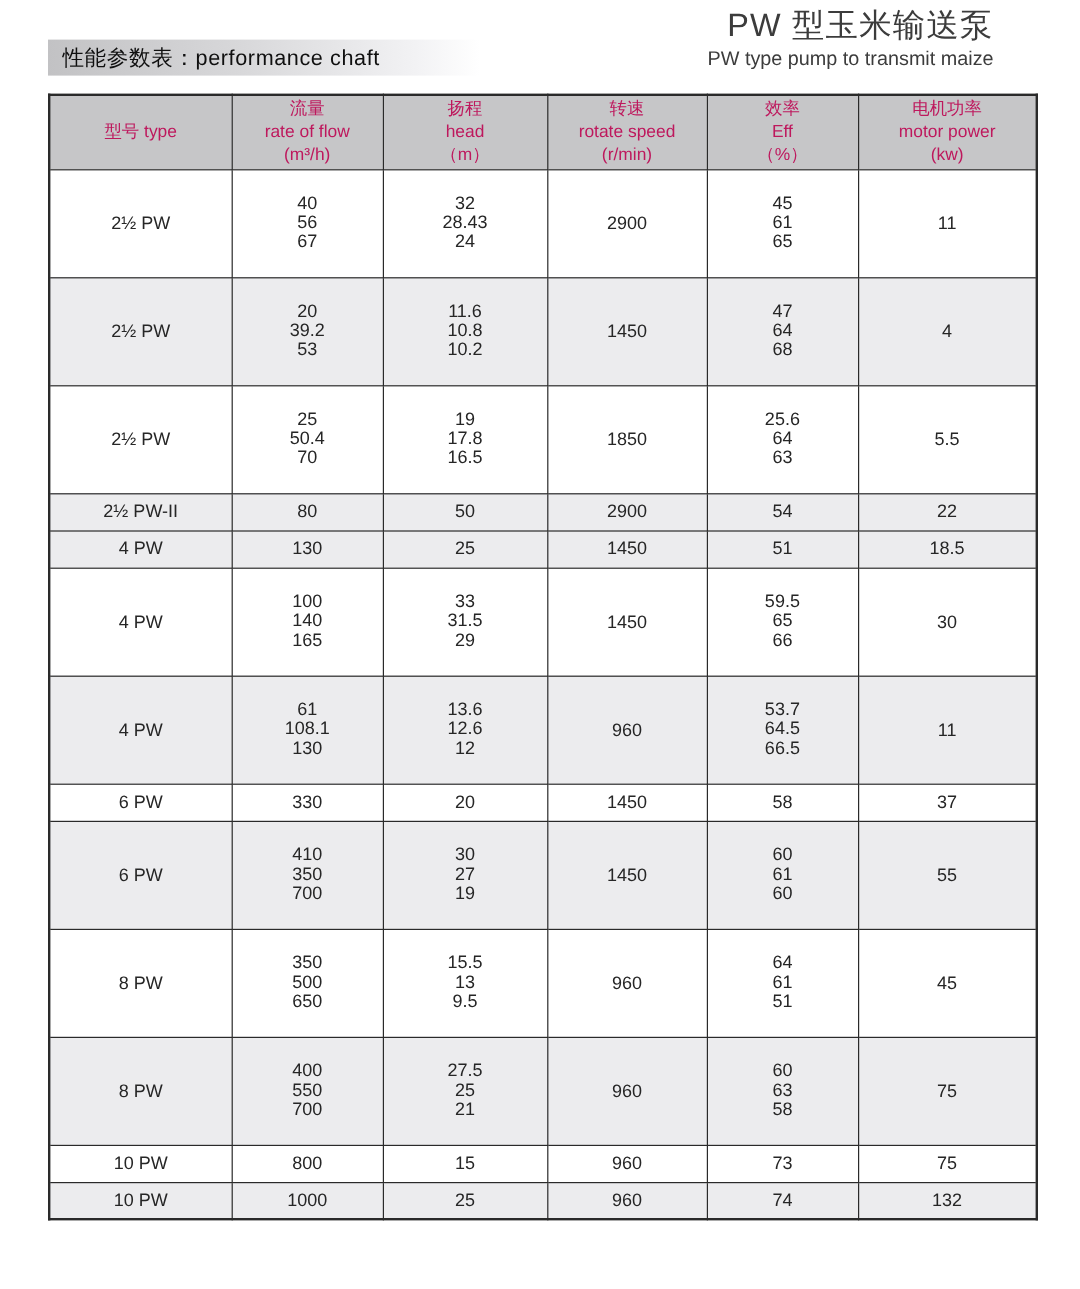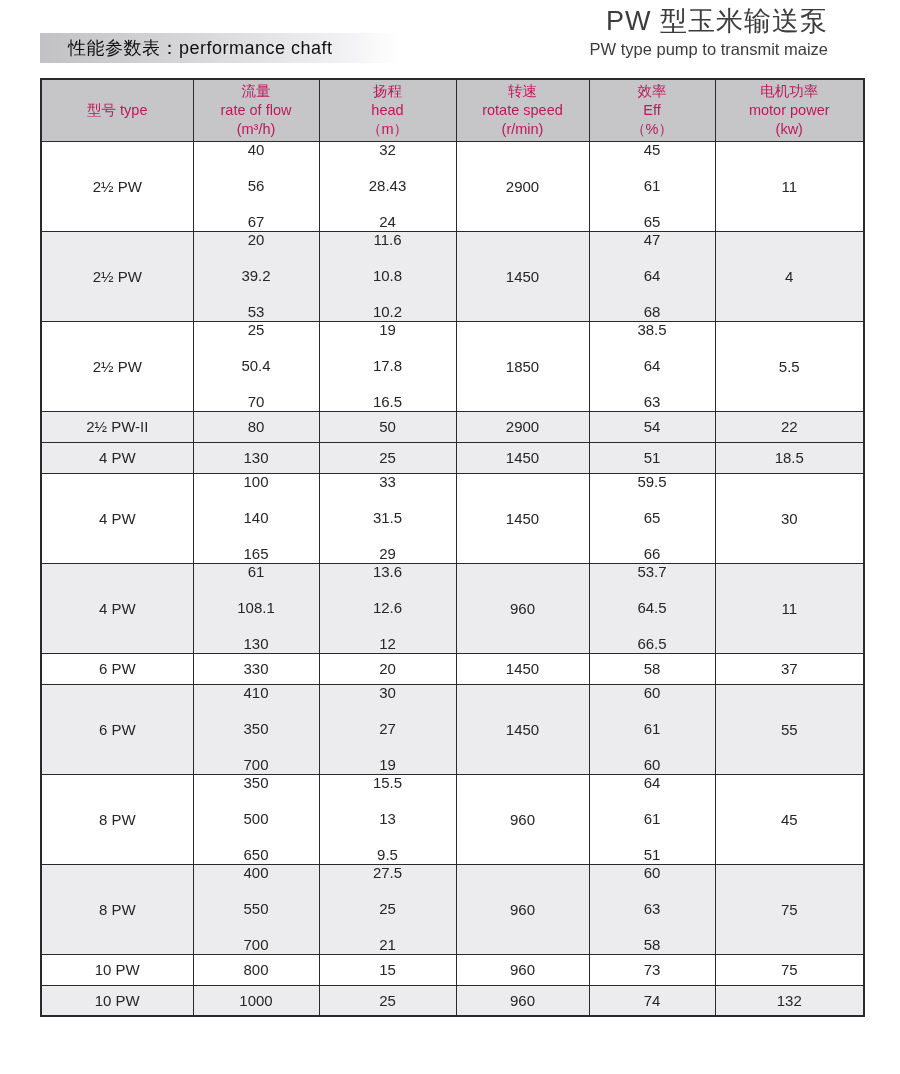--- a/index.html
+++ b/index.html
@@ -7,40 +7,40 @@
     width:900px;height:1074px;position:relative;background:#ffffff;
     font-family:"Liberation Sans","DejaVu Sans",sans-serif;color:#222;
     overflow:hidden;
   }
   .title-block{position:absolute;top:5px;right:72px;text-align:right;color:#3c3c3c;}
   .title-zh{font-size:27px;letter-spacing:1px;line-height:32px;}
   .title-en{font-size:16.5px;line-height:20px;margin-top:2px;color:#3c3c3c;padding-left:24px;}
   .section-bar{
     position:absolute;left:40px;top:33px;width:360px;height:30px;
     background:linear-gradient(90deg,#c2c2c4 0%,#d8d8da 45%,#f2f2f4 85%,#ffffff 100%);
-    display:flex;align-items:center;box-sizing:border-box;padding-left:28px;
+    display:flex;align-items:center;box-sizing:border-box;padding-left:12px;
     font-size:18px;color:#101010;letter-spacing:0.5px;text-align:right;
   }
   table.perf{
     position:absolute;left:40px;top:78px;width:823px;
     border-collapse:collapse;table-layout:fixed;
     border:2px solid #2a2a2a;
   }
   table.perf th,table.perf td{border:1px solid #2a2a2a;padding:0;}
   table.perf thead tr{height:62px;}
   table.perf th{
     background:#c6c6c8;font-weight:normal;font-size:14.5px;color:#be185d;
     text-align:center;vertical-align:middle;
   }
   .hline{line-height:19px;}
   table.perf td{text-align:center;vertical-align:middle;font-size:15px;color:#262626;}
   tr.group{height:90px;}
   tr.single{height:31px;}
   tr.shade td{background:#ececee;}
-  .vals{display:flex;flex-direction:column;justify-content:space-around;height:100%;gap:20px;}
+  .vals{display:flex;flex-direction:column;justify-content:space-around;height:100%;}
   .vals span{line-height:16px;}
 </style>
 </head>
 <body>
 
 <div class="title-block">
   <div class="title-zh">PW 型玉米输送泵</div>
   <div class="title-en">PW type pump to transmit maize</div>
 </div>
 
@@ -154,21 +154,21 @@
         <td>
           <div class="vals">
             <span>19</span>
             <span>17.8</span>
             <span>16.5</span>
           </div>
         </td>
         <td><span>1850</span></td>
         <td>
           <div class="vals">
-            <span>38.5</span>
+            <span>25.6</span>
             <span>64</span>
             <span>63</span>
           </div>
         </td>
         <td><span>5.5</span></td>
       </tr>
       <tr class="single shade">
         <td><span>2½ PW-II</span></td>
         <td><span>80</span></td>
         <td><span>50</span></td>

